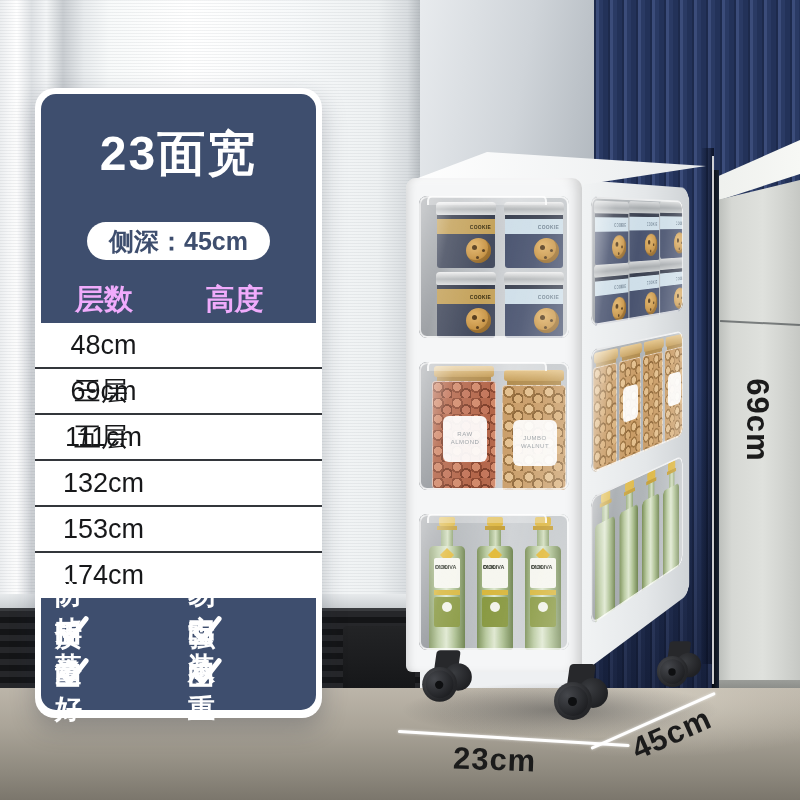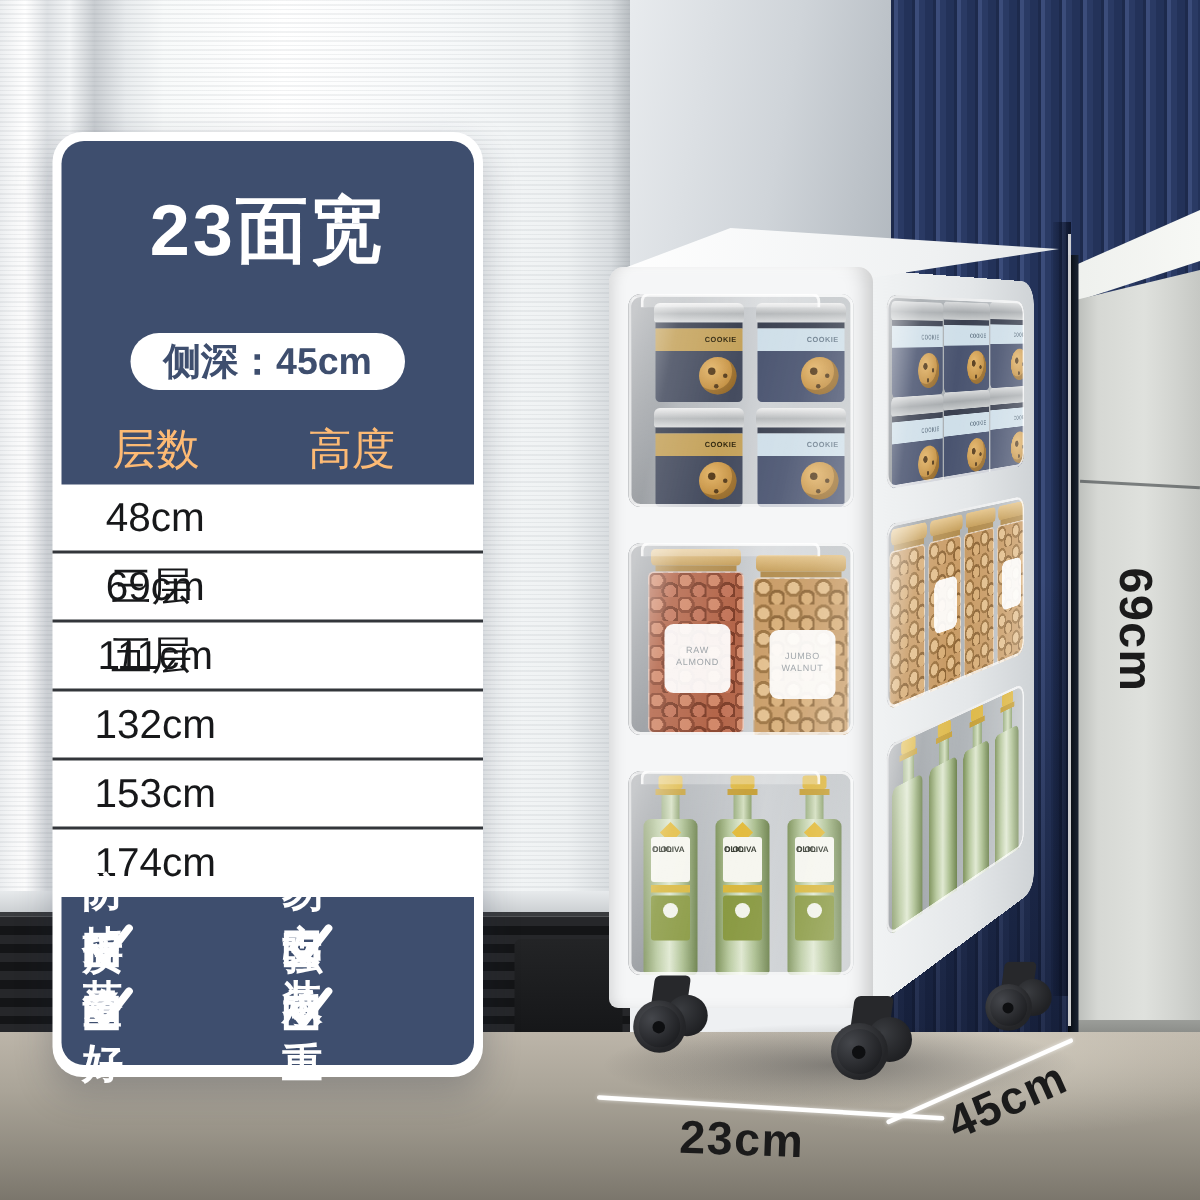--- a/index.html
+++ b/index.html
@@ -119,21 +119,21 @@
   .dim { font-weight:bold; color:#1b1b1b; font-size:31px; letter-spacing:1px; white-space:nowrap; }
 
   
   .card { left:35px; top:88px; width:287px; height:630px; background:#ffffff; border-radius:20px;
     box-shadow:0 10px 24px rgba(30,40,60,.25); }
   .navy-head { left:6px; top:6px; width:275px; height:229px; background:#3e4e6e; border-radius:15px 15px 0 0; }
   .big-title { left:0; top:28px; width:275px; text-align:center; font-size:48px; font-weight:bold; color:#ffffff; letter-spacing:2px; }
   .depth-badge { left:46px; top:128px; width:183px; height:38px; background:#ffffff; border-radius:19px;
     text-align:center; line-height:38px; font-size:25px; font-weight:bold; color:#3e4e6e; }
   .thead { left:0; top:176px; width:275px; height:53px; }
-  .thead span { top:10px; font-size:29px; font-weight:normal; color:#fdba74; }
+  .thead span { top:10px; font-size:29px; font-weight:bold; color:#f0abfc; }
   .th1 { left:0; width:126px; text-align:center; }
   .th2 { left:126px; width:149px; text-align:center; padding-right:14px; }
   .tbody { left:0; top:235px; width:287px; height:274px; display:flex; flex-direction:column; }
   .trow { position:relative !important; flex:1; display:flex; align-items:center; border-bottom:2px solid #33363b; }
   .trow:last-child { border-bottom:none; }
   .trow span { position:static; font-size:27px; color:#17181a; font-weight:500; }
   .tc1 { width:132px; text-align:center; }
   .tc2 { width:155px; text-align:center; padding-right:18px; }
   .navy-foot { left:6px; top:510px; width:275px; height:112px; background:#3e4e6e; border-radius:0 0 15px 15px; }
   .feat { height:34px; display:flex; align-items:center; gap:5px; }

